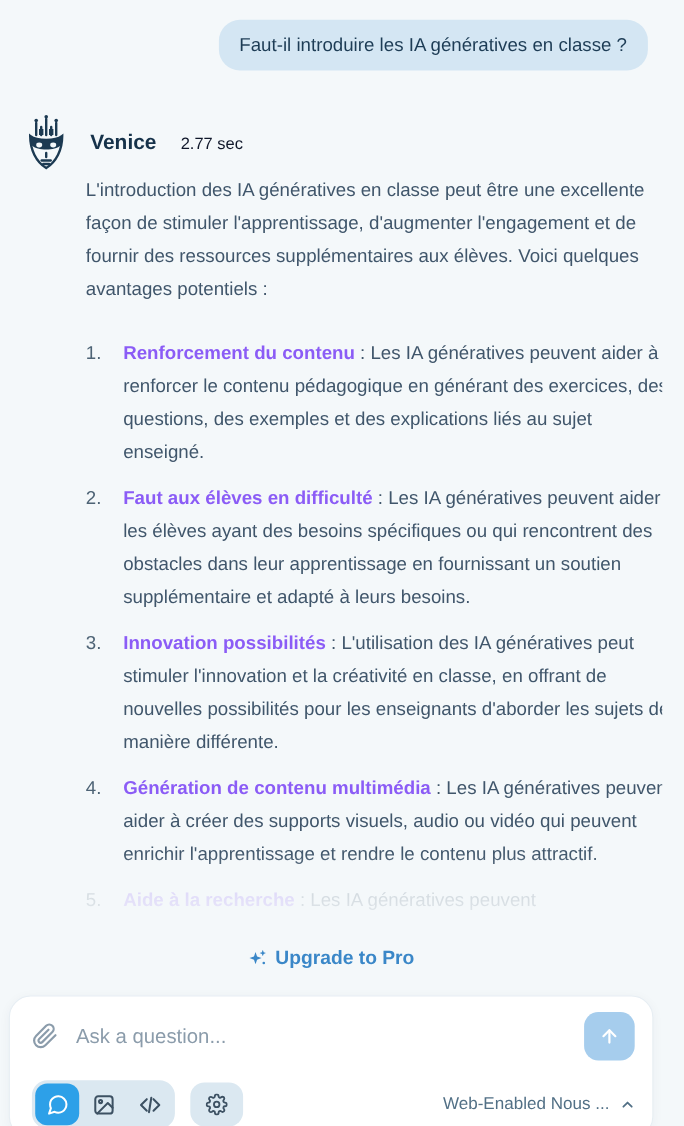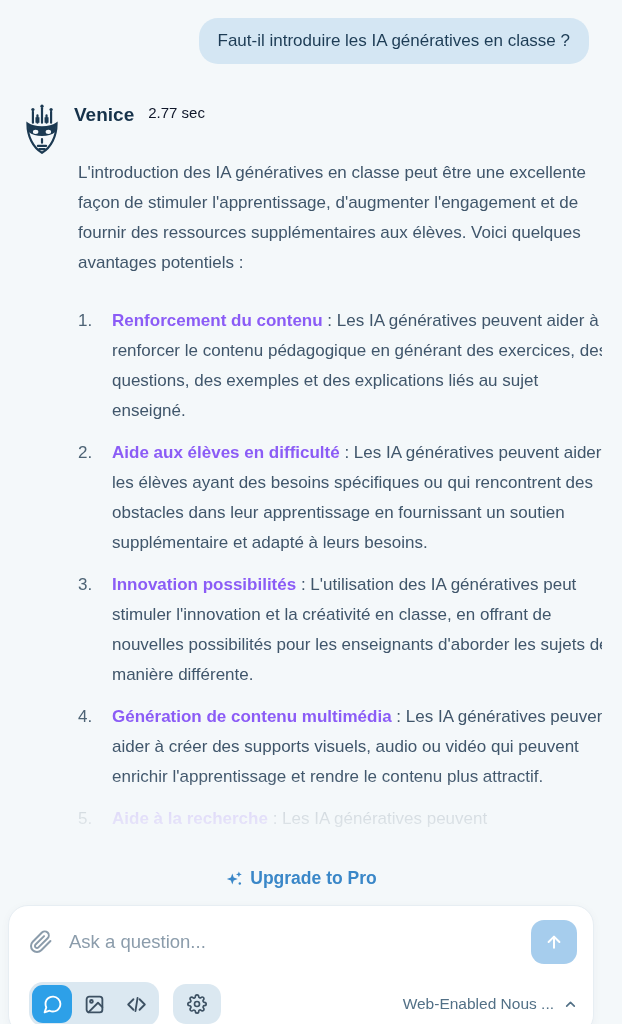--- a/index.html
+++ b/index.html
@@ -20,21 +20,21 @@
     background: #d4e6f3;
     color: #1d3c55;
     font-size: 17px;
     line-height: 24px;
     padding: 11px 19px;
     border-radius: 19px;
     max-width: 470px;
   }
 
   .assistant { padding: 40px 12px 0 22px; }
-  .assistant-header { display: flex; align-items: flex-start; gap: 12px; }
+  .assistant-header { display: flex; align-items: center; gap: 20px; }
   .venice-logo { width: 40px; height: 52px; flex: 0 0 auto; }
   .assistant-name { font-size: 19px; font-weight: 700; color: #16324a; }
   .assistant-time { font-size: 15px; color: #0f172a; margin-left: 2px; }
 
   .assistant-body { margin: 2px 0 0 56px; width: 534px; font-size: 17px; line-height: 30px; color: #40566b; }
   .intro { margin-bottom: 28px; }
 
   .ai-list { }
   .li { display: flex; margin-bottom: 12px; }
   .li-num { width: 34px; flex: 0 0 auto; color: #4d6375; }
@@ -43,21 +43,21 @@
   .li.faded { opacity: 0.32; }
 
   
   .fade-overlay {
     position: absolute; left: 0; right: 0; bottom: 0; height: 130px;
     background: linear-gradient(to bottom, rgba(244,248,250,0) 0%, rgba(244,248,250,0.85) 55%, #f4f8fa 100%);
     pointer-events: none;
   }
 
   .upgrade-link {
-    position: absolute; left: 50%; bottom: 16px; transform: translateX(-50%);
+    position: absolute; left: 50%; bottom: 24px; transform: translateX(-50%);
     display: flex; align-items: center; gap: 7px;
     background: none; border: none; cursor: pointer;
     color: #3a87c8; font-family: "Liberation Sans", sans-serif;
     font-size: 17.5px; font-weight: 600; white-space: nowrap;
   }
   .sparkle-icon { width: 18px; height: 18px; }
 
   
   .composer-card {
     position: absolute; left: 8px; right: 8px; top: 905px; height: 130px;
@@ -152,21 +152,21 @@
       <div class="assistant-body">
         <p class="intro">L'introduction des IA génératives en classe peut être une excellente façon de stimuler l'apprentissage, d'augmenter l'engagement et de fournir des ressources supplémentaires aux élèves. Voici quelques avantages potentiels :</p>
 
         <div class="ai-list">
           <div class="li">
             <span class="li-num">1.</span>
             <div class="li-text"><span class="li-title">Renforcement du contenu</span><span> : Les IA génératives peuvent aider à renforcer le contenu pédagogique en générant des exercices, des questions, des exemples et des explications liés au sujet enseigné.</span></div>
           </div>
           <div class="li">
             <span class="li-num">2.</span>
-            <div class="li-text"><span class="li-title">Aide aux élèves en difficulté</span><span> : Les IA génératives peuvent aider les élèves ayant des besoins spécifiques ou qui rencontrent des obstacles dans leur apprentissage en fournissant un soutien supplémentaire et adapté à leurs besoins.</span></div>
+            <div class="li-text"><span class="li-title">Faut aux élèves en difficulté</span><span> : Les IA génératives peuvent aider les élèves ayant des besoins spécifiques ou qui rencontrent des obstacles dans leur apprentissage en fournissant un soutien supplémentaire et adapté à leurs besoins.</span></div>
           </div>
           <div class="li">
             <span class="li-num">3.</span>
             <div class="li-text"><span class="li-title">Innovation possibilités</span><span> : L'utilisation des IA génératives peut stimuler l'innovation et la créativité en classe, en offrant de nouvelles possibilités pour les enseignants d'aborder les sujets de manière différente.</span></div>
           </div>
           <div class="li">
             <span class="li-num">4.</span>
             <div class="li-text"><span class="li-title">Génération de contenu multimédia</span><span> : Les IA génératives peuvent aider à créer des supports visuels, audio ou vidéo qui peuvent enrichir l'apprentissage et rendre le contenu plus attractif.</span></div>
           </div>
           <div class="li faded">

